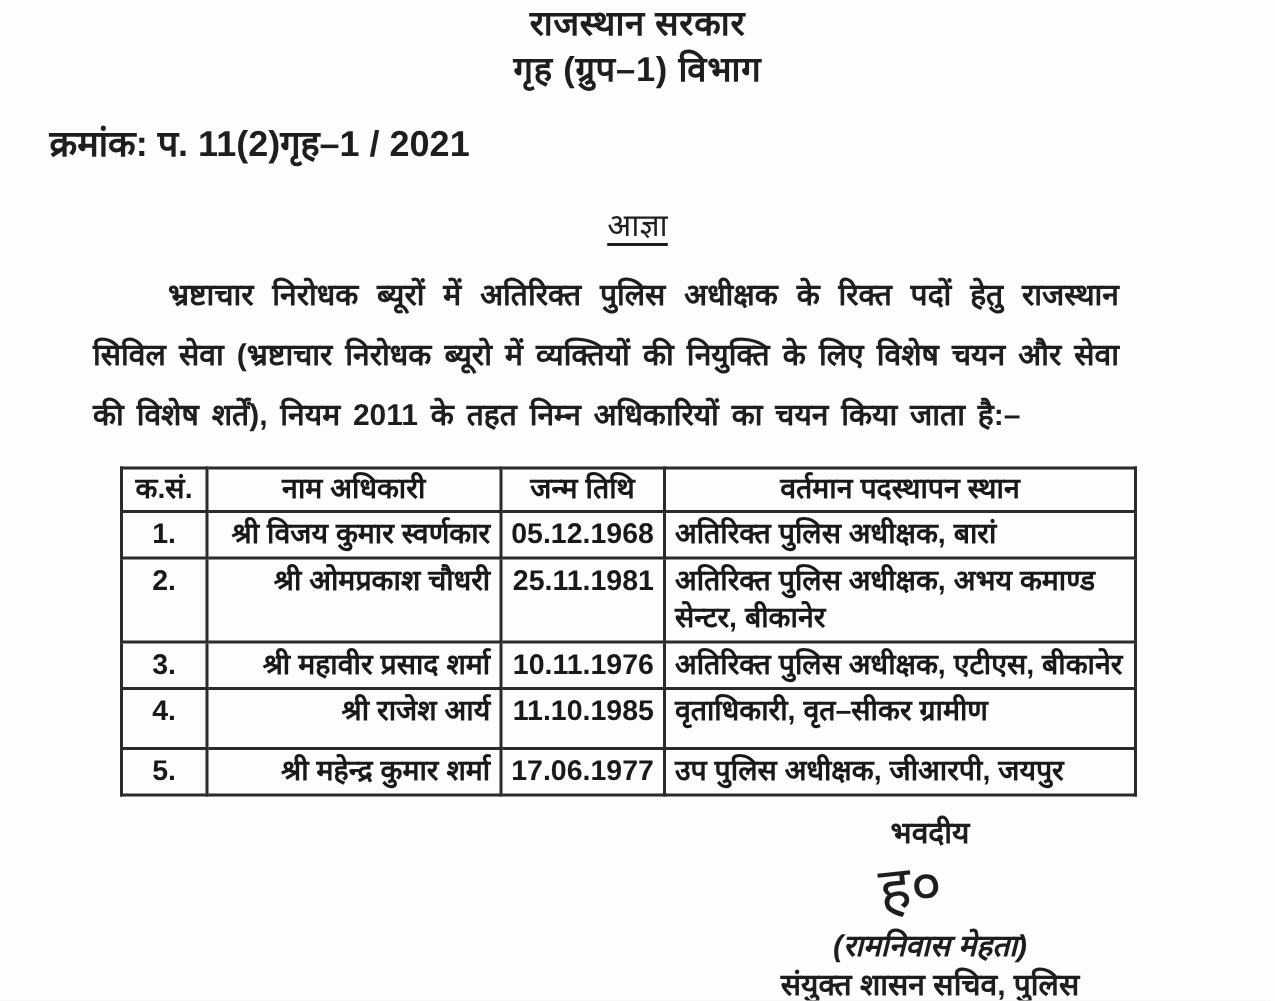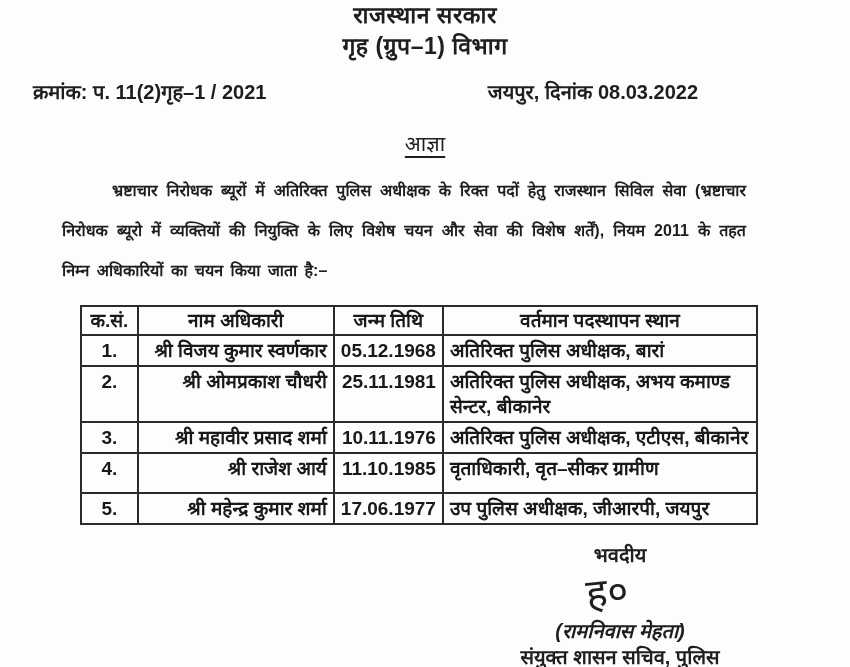--- a/index.html
+++ b/index.html
@@ -21,37 +21,37 @@
     font-weight:700;
     font-size:23px;
     line-height:31px;
     letter-spacing:0.5px;
   }
   .ref-row{
     display:flex;
     justify-content:space-between;
     margin-top:16px;
     padding:0 152px 0 33px;
-    font-size:20px;
+    font-size:24px;
     font-weight:600;
   }
   
   .order-heading{
     text-align:center;
     margin-top:24px;
     font-size:21px;
     font-weight:400;
     text-decoration:underline;
     text-underline-offset:5px;
     text-decoration-thickness:2px;
   }
   
   .order-body{
     margin:14px 104px 0 62px;
-    font-size:16px;
+    font-size:20px;
     line-height:40px;
     font-weight:600;
     text-align:justify;
     text-indent:50px;
     word-spacing:3px;
   }
   
   table.officers{
     margin:14px 0 0 80px;
     width:678px;
@@ -108,21 +108,20 @@
 
 <div class="sheet">
 
   <div class="doc-header">
     <div>राजस्थान सरकार</div>
     <div>गृह (ग्रुप–1) विभाग</div>
   </div>
 
   <div class="ref-row">
     <span>क्रमांक: प. 11(2)गृह–1 / 2021</span>
-    <span>जयपुर, दिनांक 08.03.2022</span>
   </div>
 
   <div class="order-heading">आज्ञा</div>
 
   <div class="order-body">भ्रष्टाचार निरोधक ब्यूरों में अतिरिक्त पुलिस अधीक्षक के रिक्त पदों हेतु राजस्थान सिविल सेवा (भ्रष्टाचार निरोधक ब्यूरो में व्यक्तियों की नियुक्ति के लिए विशेष चयन और सेवा की विशेष शर्तें), नियम 2011 के तहत निम्न अधिकारियों का चयन किया जाता है:–</div>
 
   <table class="officers">
     <colgroup>
       <col style="width:57px">
         <col style="width:198px">

